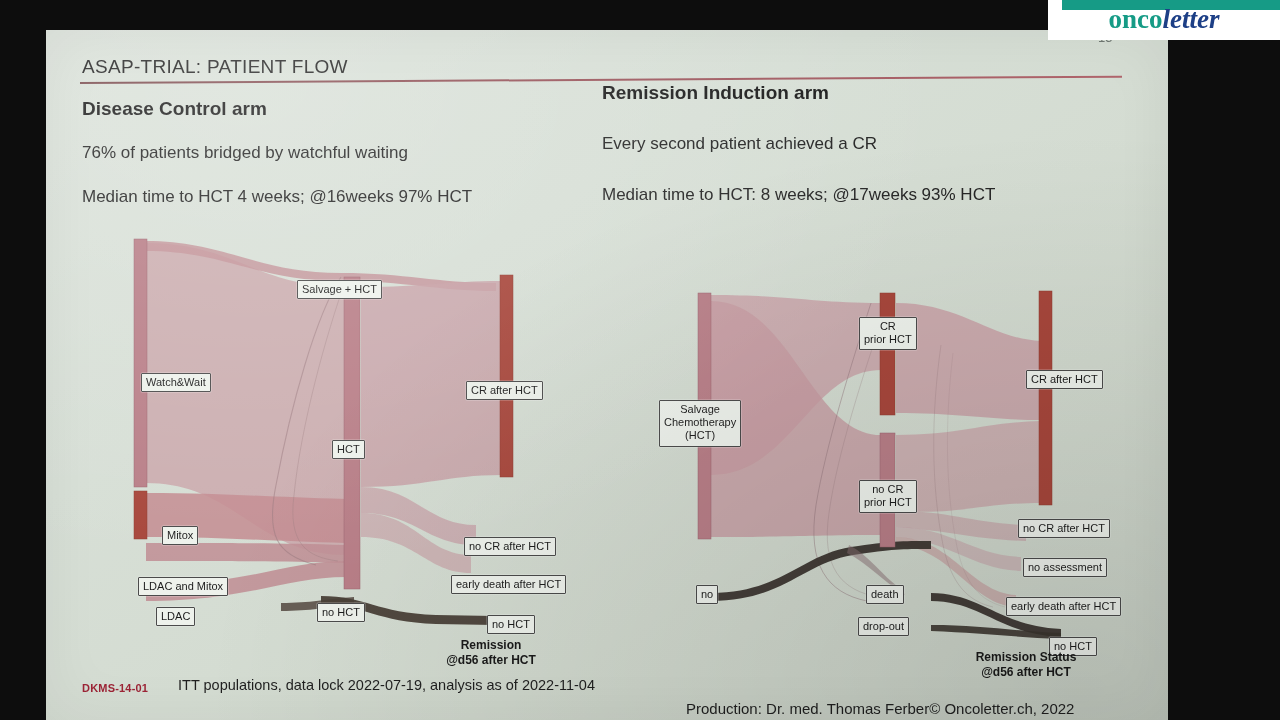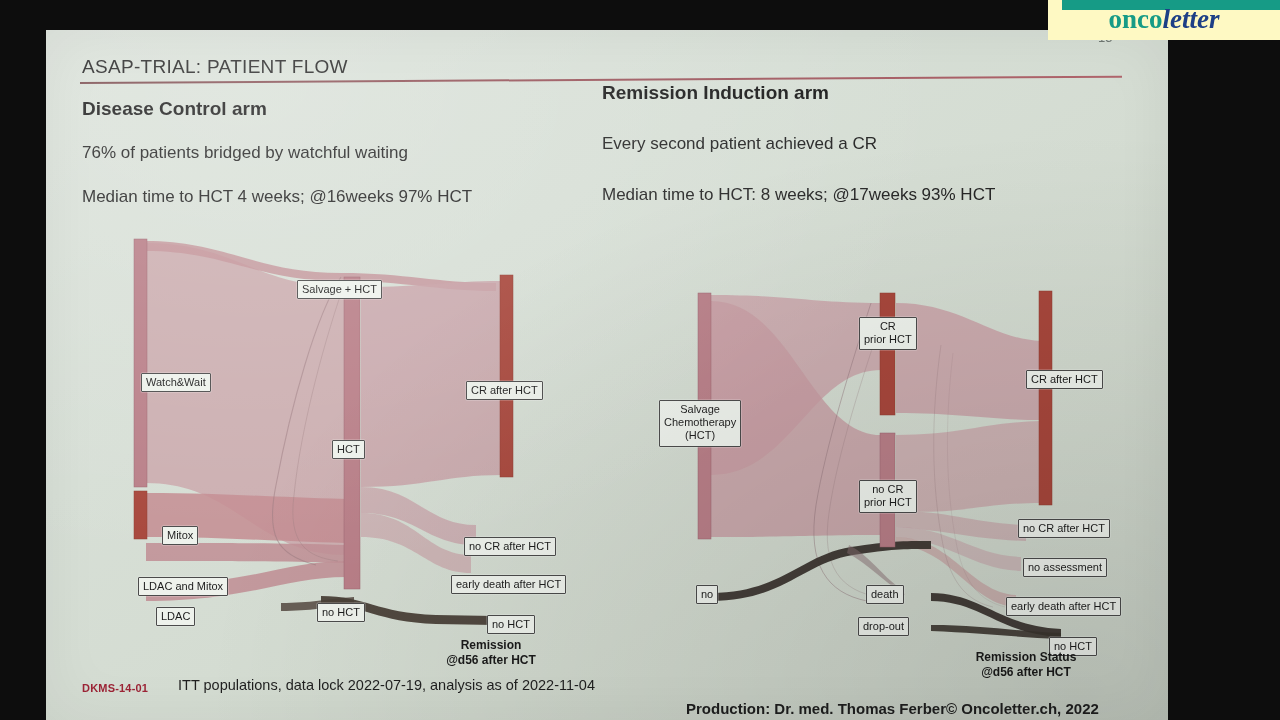--- a/index.html
+++ b/index.html
@@ -80,21 +80,21 @@
     position: absolute; font-size: 11px; font-weight: bold; color: #9b2335;
     letter-spacing: .2px;
   }
   .production {
     position: absolute; font-size: 15px; color: #1c1c1c;
   }
 
   
   #logo {
     position: absolute; right: 0px; top: 0px; width: 232px; height: 40px;
-    background: #fef9c3;
+    background: #ffffff;
   }
   #logo .bar { position:absolute; left:14px; top:0; right:0; height:10px; background:#169b86; }
   #logo .wm { position:absolute; left:0; top:6px; width:232px; text-align:center;
     font-family:"Liberation Serif", serif; font-size:27px; font-weight:bold; line-height:1; }
   #logo .onco { color:#169b86; }
   #logo .letter { color:#1d3f86; font-style: italic; }
 
   .slideno {
     position: absolute; font-size: 13px; color: #6d7570; font-weight: 400;
   }
@@ -229,21 +229,21 @@
 @d56 after HCT</div>
     <div class="cap" style="left:880px; top:620px; width:200px;">Remission Status
 @d56 after HCT</div>
 
     <div class="dkms" style="left:36px; top:652px;">DKMS-14-01</div>
     <div class="footnote" style="left:132px; top:647px;">ITT populations, data lock 2022-07-19, analysis as of 2022-11-04</div>
 
     <div id="glare"></div>
   </div>
 
-  <div class="production" style="left:686px; top:700px;font-weight:bold;">Production: Dr. med. Thomas Ferber© Oncoletter.ch, 2022</div>
+  <div class="production" style="left:686px; top:700px;">Production: Dr. med. Thomas Ferber© Oncoletter.ch, 2022</div>
 
   <div class="slideno" style="left:1098px; top:30px;">15</div>
 
   <div id="logo">
     <div class="bar"></div>
     <div class="wm"><span class="onco">onco</span><span class="letter">letter</span></div>
   </div>
 
 </div>
 

